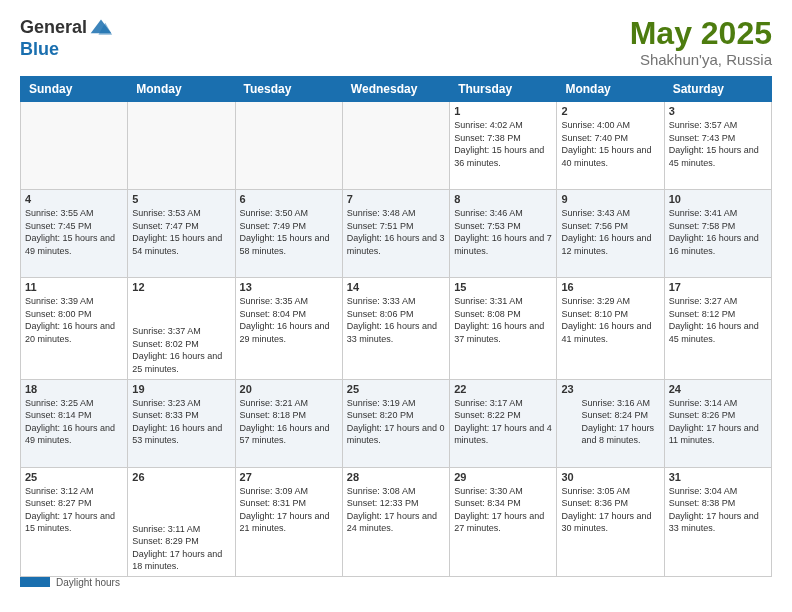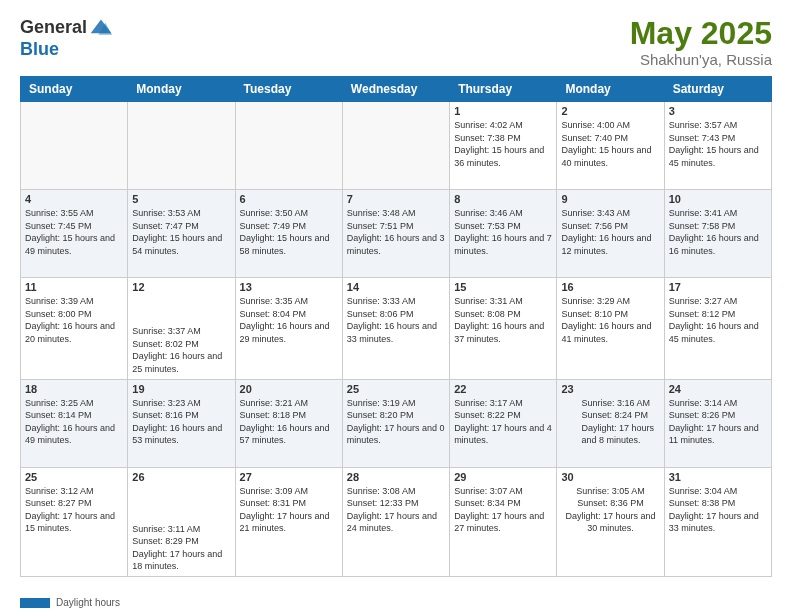--- a/index.html
+++ b/index.html
@@ -90,22 +90,22 @@
       color: #333;
       margin-bottom: 2px;
     }
     .day-info {
       font-size: 9px;
       color: #333;
       line-height: 1.4;
     }
     .footer {
       display: flex;
-      align-items: flex-end;
-      margin-top: 20px;
+      align-items: flex-start;
+      margin-top: 0;
       font-size: 10px;
       color: #555;
       gap: 6px;
     }
     .footer-bar {
       display: inline-block;
       width: 30px;
       height: 10px;
       background: #1a6faf;
       vertical-align: middle;
@@ -262,21 +262,21 @@
         <tr>
           <td>
             <div class="day-number">18</div>
             <div class="day-info" style="white-space: pre-line;">Sunrise: 3:25 AM
 Sunset: 8:14 PM
 Daylight: 16 hours and 49 minutes.</div>
           </td>
           <td>
             <div class="day-number">19</div>
             <div class="day-info" style="white-space: pre-line;">Sunrise: 3:23 AM
-Sunset: 8:16 PM
+Sunset: 8:33 PM
 Daylight: 16 hours and 53 minutes.</div>
           </td>
           <td>
             <div class="day-number">20</div>
             <div class="day-info" style="white-space: pre-line;">Sunrise: 3:21 AM
 Sunset: 8:18 PM
 Daylight: 16 hours and 57 minutes.</div>
           </td>
           <td>
             <div class="day-number">25</div>
@@ -323,27 +323,27 @@
 Daylight: 17 hours and 21 minutes.</div>
           </td>
           <td>
             <div class="day-number">28</div>
             <div class="day-info" style="white-space: pre-line;">Sunrise: 3:08 AM
 Sunset: 12:33 PM
 Daylight: 17 hours and 24 minutes.</div>
           </td>
           <td>
             <div class="day-number">29</div>
-            <div class="day-info" style="white-space: pre-line;">Sunrise: 3:07 AM
+            <div class="day-info" style="white-space: pre-line;">Sunrise: 3:30 AM
 Sunset: 8:34 PM
 Daylight: 17 hours and 27 minutes.</div>
           </td>
           <td>
             <div class="day-number">30</div>
-            <div class="day-info" style="white-space: pre-line; text-align: center;">Sunrise: 3:05 AM
+            <div class="day-info" style="white-space: pre-line;">Sunrise: 3:05 AM
 Sunset: 8:36 PM
 Daylight: 17 hours and 30 minutes.</div>
           </td>
           <td>
             <div class="day-number">31</div>
             <div class="day-info" style="white-space: pre-line;">Sunrise: 3:04 AM
 Sunset: 8:38 PM
 Daylight: 17 hours and 33 minutes.</div>
           </td>
         </tr>

